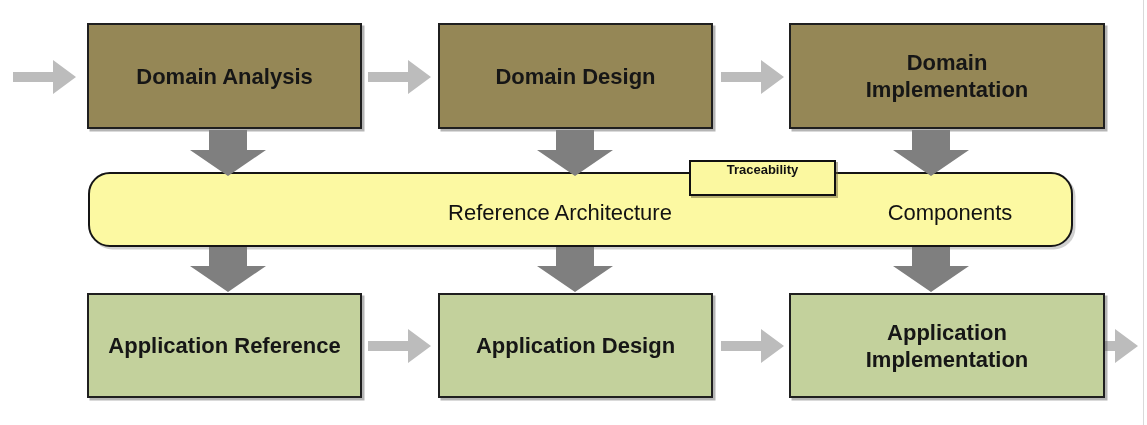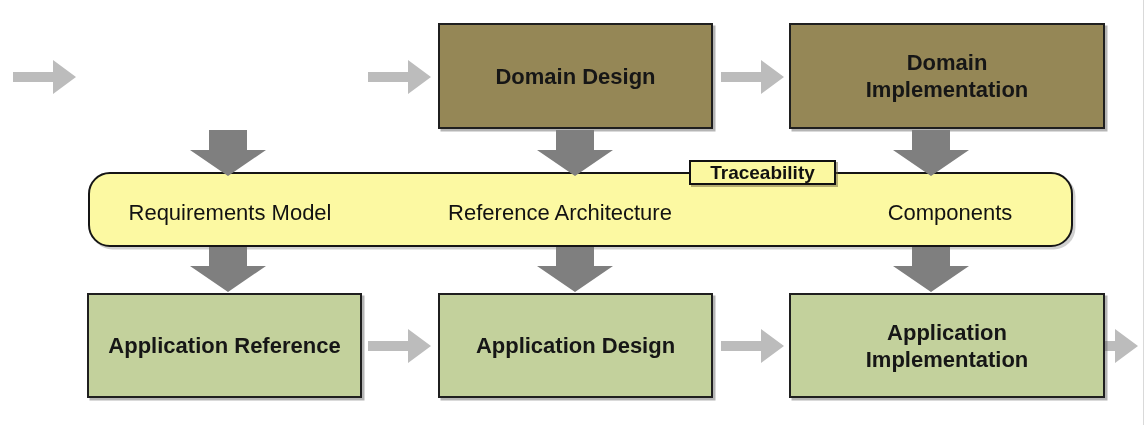--- a/index.html
+++ b/index.html
@@ -41,25 +41,25 @@
     z-index:2;
   }
   .band-label{
     position:absolute;top:199px;height:28px;line-height:28px;
     font-size:22px;color:#121212;white-space:nowrap;
     transform:translateX(-50%);
     z-index:3;
   }
   .bl1{left:230px;} .bl2{left:560px;} .bl3{left:930px;margin-left:20px;}
   .tag{
-    position:absolute;left:689px;top:160px;width:147px;height:25px;
+    position:absolute;left:689px;top:160px;width:147px;height:36px;
     background:var(--tag-fill);
     border:2px solid #111;box-sizing:border-box;
-    display:flex;align-items:center;justify-content:center;
-    font-weight:bold;font-size:19px;color:#111;
+    display:flex;align-items:flex-start;justify-content:center;
+    font-weight:bold;font-size:13px;color:#111;
     box-shadow:2px 2px 0 rgba(110,100,60,.5);
     z-index:4;
   }
   
   .arrow{position:absolute;}
   .flow{width:64px;height:36px;}
   .down{width:76px;height:46px;}
   .flow svg,.down svg{display:block;width:100%;height:100%;}
   .flow polygon{fill:var(--flow-arrow);}
   .down polygon{fill:var(--down-arrow);}
@@ -84,20 +84,23 @@
     <svg viewBox="0 0 64 36">
         <polygon points="0,13 40,13 40,1 63,18 40,35 40,23 0,23"></polygon>
       </svg>
   </div>
   <div class="arrow flow row1 f23">
     <svg viewBox="0 0 64 36">
         <polygon points="0,13 40,13 40,1 63,18 40,35 40,23 0,23"></polygon>
       </svg>
   </div>
 
+  <div class="box domain c1">
+    <span class="label">Domain Analysis</span>
+  </div>
   <div class="box domain c2">
     <span class="label">Domain Design</span>
   </div>
   <div class="box domain c3 narrow">
     <span class="label">Domain Implementation</span>
   </div>
 
   <div class="arrow down d-top dc1">
     <svg viewBox="0 0 76 46">
         <polygon points="19,0 57,0 57,20 76,20 38,46 0,20 19,20"></polygon>
@@ -111,21 +114,20 @@
   <div class="arrow down d-top dc3">
     <svg viewBox="0 0 76 46">
         <polygon points="19,0 57,0 57,20 76,20 38,46 0,20 19,20"></polygon>
       </svg>
   </div>
 
   <div class="band"></div>
   <div class="tag">
     <span>Traceability</span>
   </div>
-  <div class="band-label bl1">Requirements Model</div>
   <div class="band-label bl2">Reference Architecture</div>
   <div class="band-label bl3">Components</div>
 
   <div class="arrow down d-bot dc1">
     <svg viewBox="0 0 76 46">
         <polygon points="19,0 57,0 57,20 76,20 38,46 0,20 19,20"></polygon>
       </svg>
   </div>
   <div class="arrow down d-bot dc2">
     <svg viewBox="0 0 76 46">

